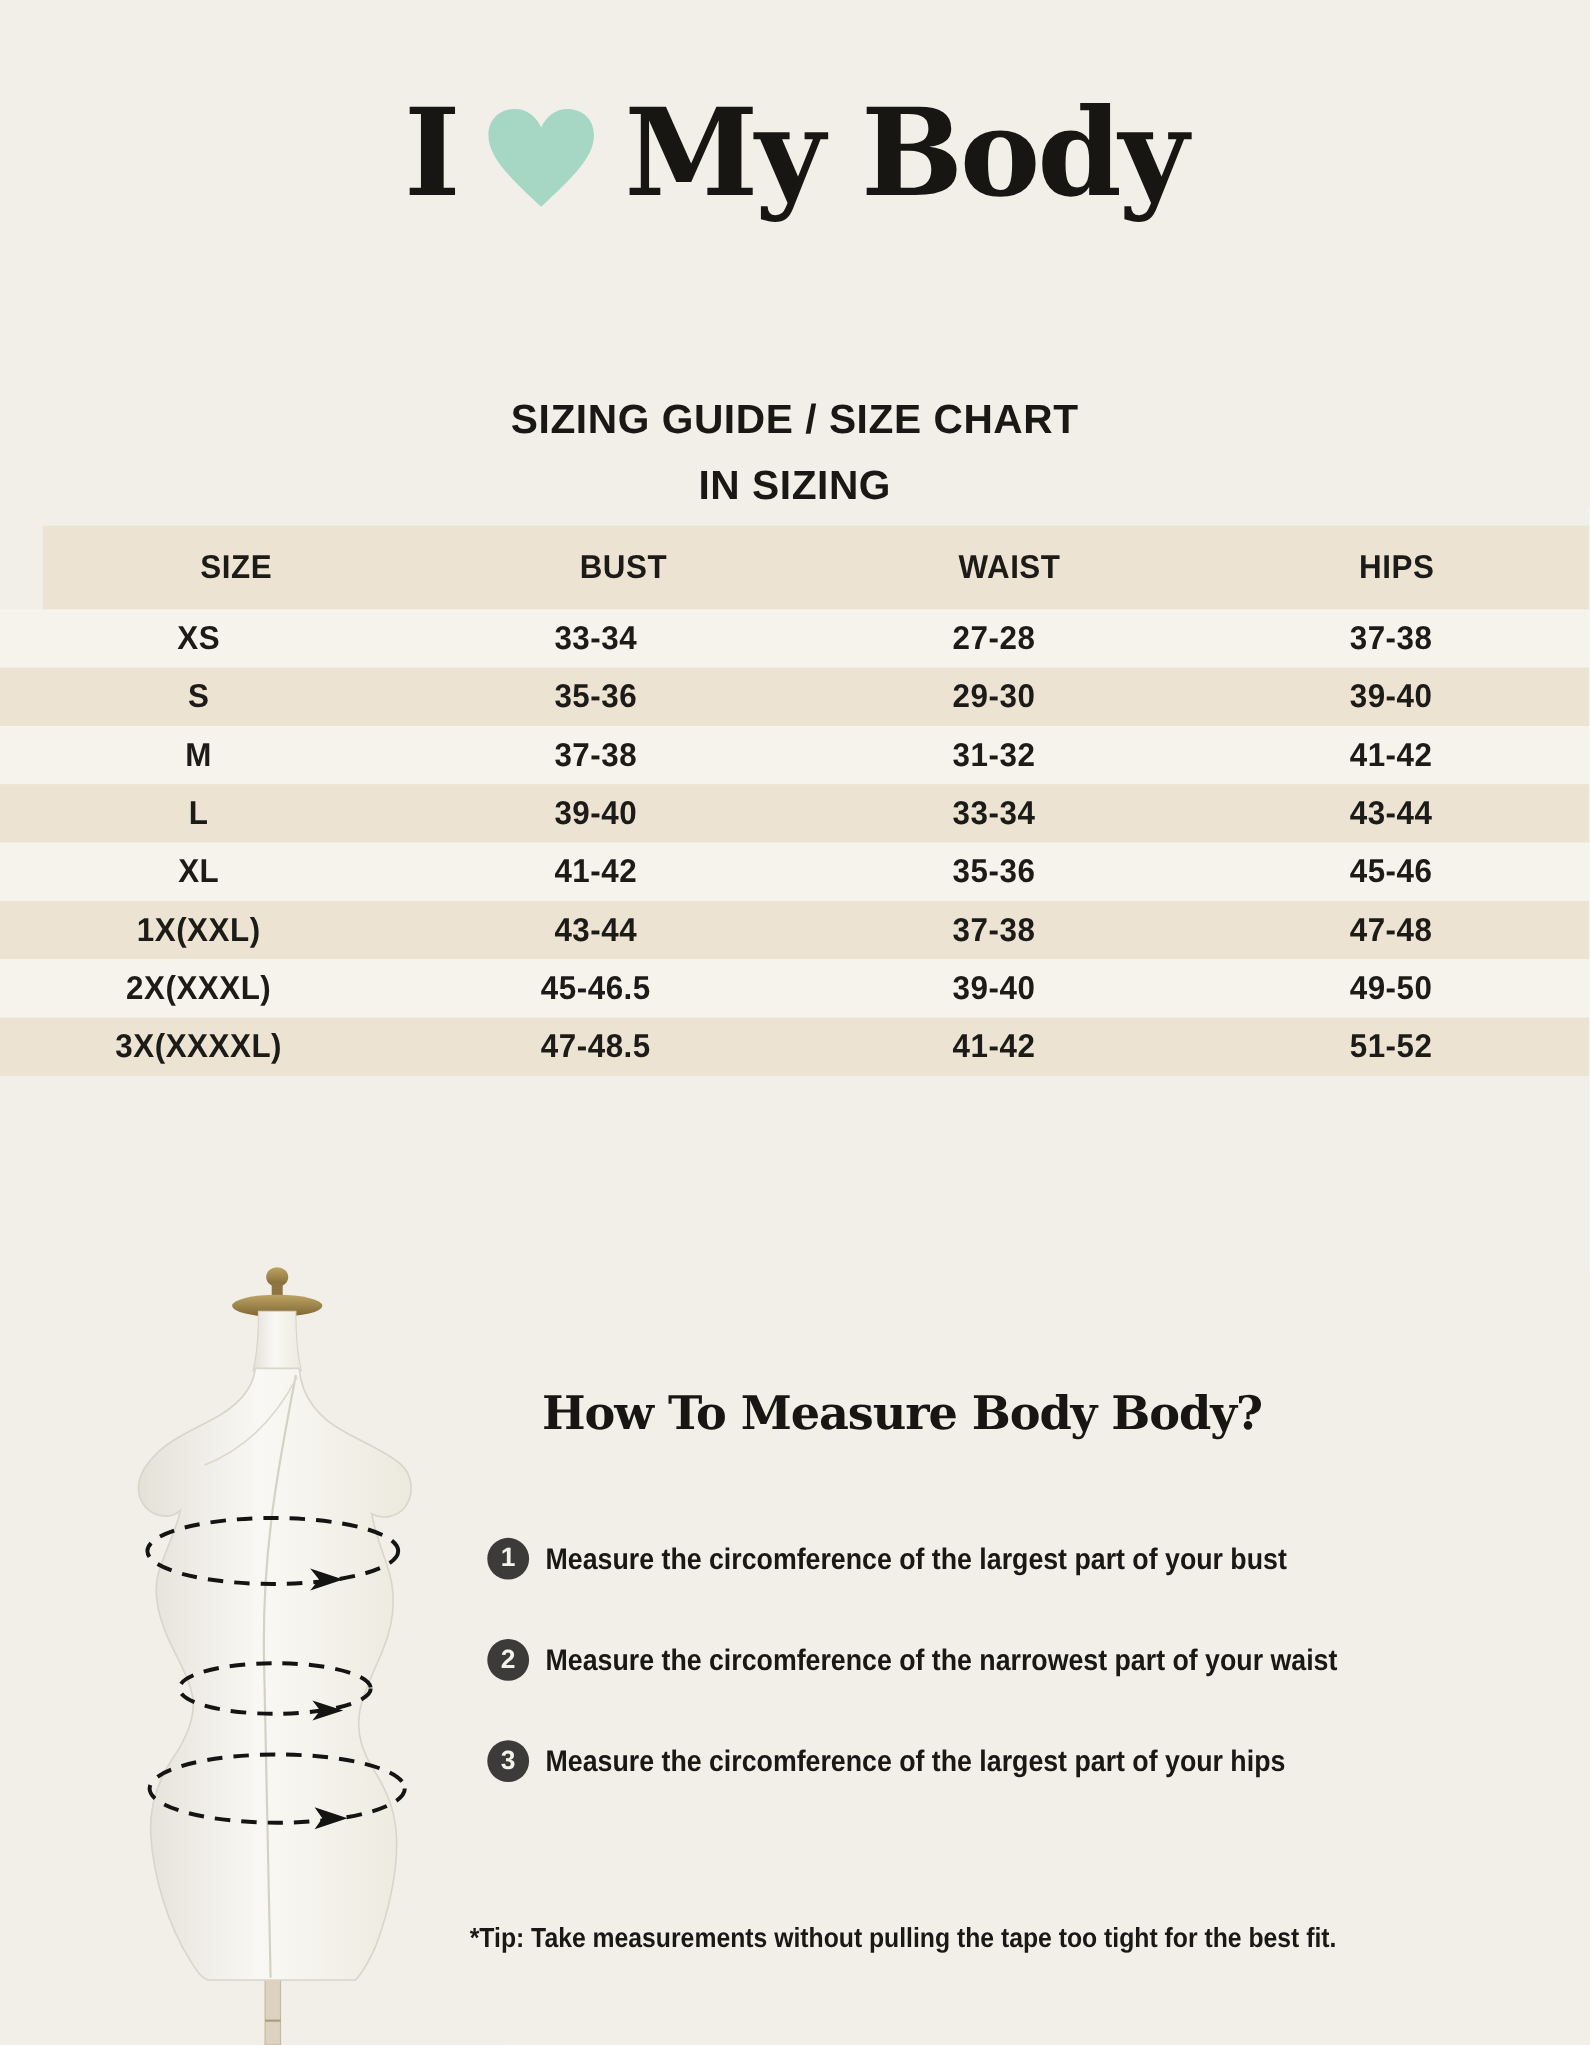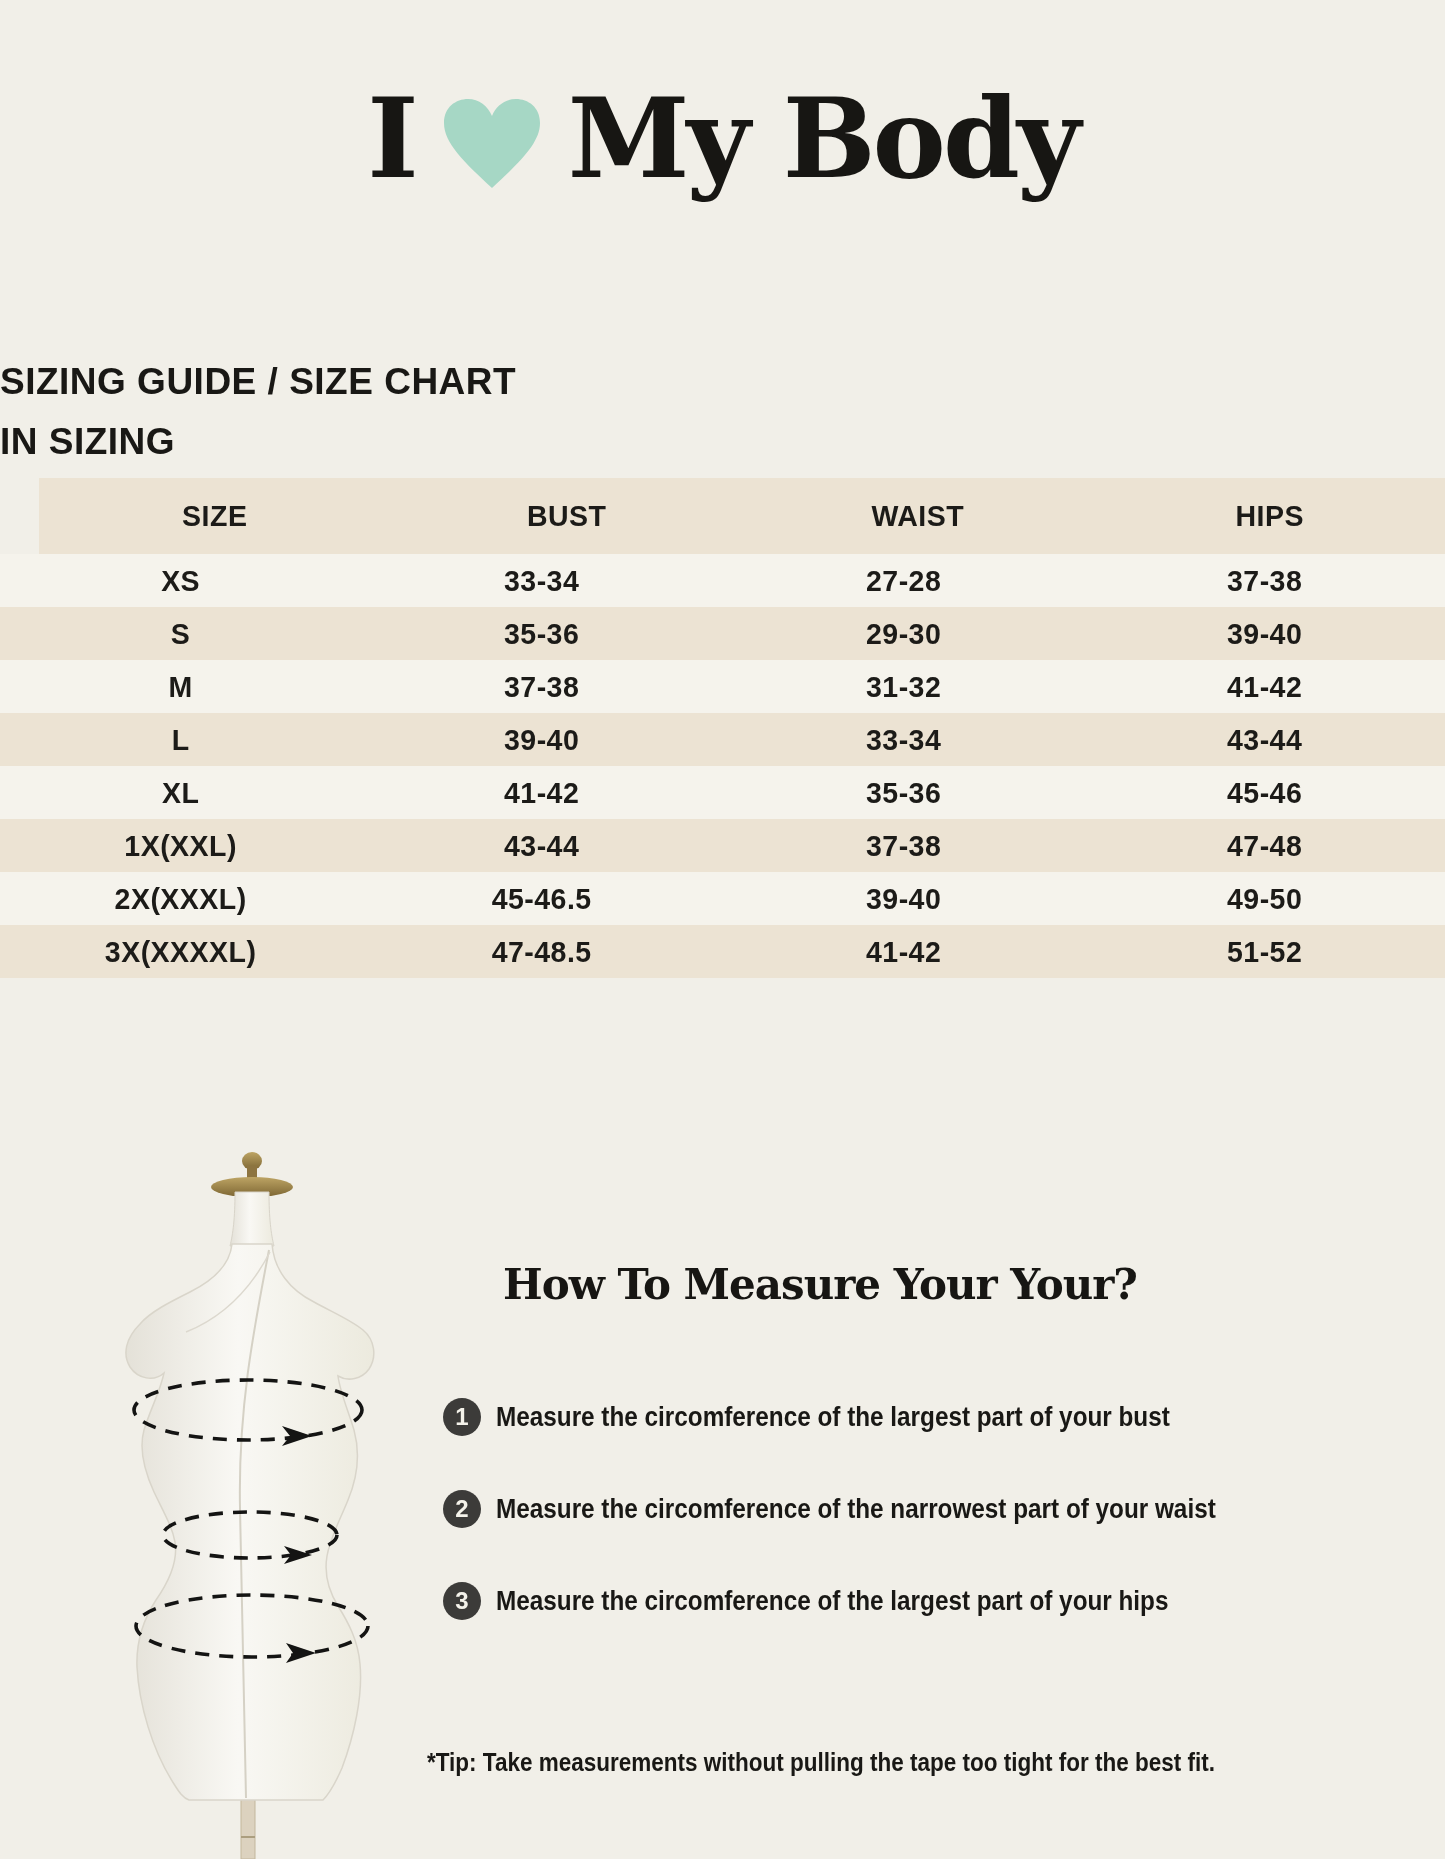--- a/index.html
+++ b/index.html
@@ -18,21 +18,21 @@
   }
   .title-word{
     font-family:"DejaVu Serif","Liberation Serif",serif;
     font-weight:700;font-size:110px;line-height:1;letter-spacing:-3px;
     color:#171613;
   }
   .heart{width:100px;height:92px;margin-top:10px;flex:0 0 auto;}
   
   .subtitle{
     position:absolute;top:352px;left:0;right:0;
-    font-weight:700;font-size:37px;line-height:1.62;
+    text-align:center;font-weight:700;font-size:37px;line-height:1.62;
     letter-spacing:.5px;color:#191815;
   }
   
   .size-table{position:absolute;top:478px;left:0;width:100%;}
   .trow{display:flex;align-items:center;height:53px;}
   .trow.header{height:76px;margin-left:39px;}
   .trow:nth-child(odd){background:#ece3d3;}
   .trow:nth-child(even){background:#f5f3ec;}
   .tcell{
     width:25%;text-align:center;
@@ -208,21 +208,21 @@
       <ellipse cx="164" cy="387" rx="87" ry="23" fill="none" stroke="#141413" stroke-width="3.6" stroke-dasharray="14 10"></ellipse>
       <path d="M198,398 L226,407 L198,416 L205,407 Z" fill="#141413"></path>
     </g>
 
     <g>
       <ellipse cx="166" cy="478" rx="116" ry="31" fill="none" stroke="#141413" stroke-width="3.6" stroke-dasharray="14 10"></ellipse>
       <path d="M200,495 L230,505 L200,515 L207,505 Z" fill="#141413"></path>
     </g>
   </svg>
 
-  <div class="measure-heading">How To Measure Your Your?</div>
+  <div class="measure-heading">How To Measure Body Body?</div>
 
   <div class="steps">
     <div class="step">
       <div class="step-badge">1</div>
       <div class="step-text">Measure the circomference of the largest part of your bust</div>
     </div>
     <div class="step">
       <div class="step-badge">2</div>
       <div class="step-text">Measure the circomference of the narrowest part of your waist</div>
     </div>

